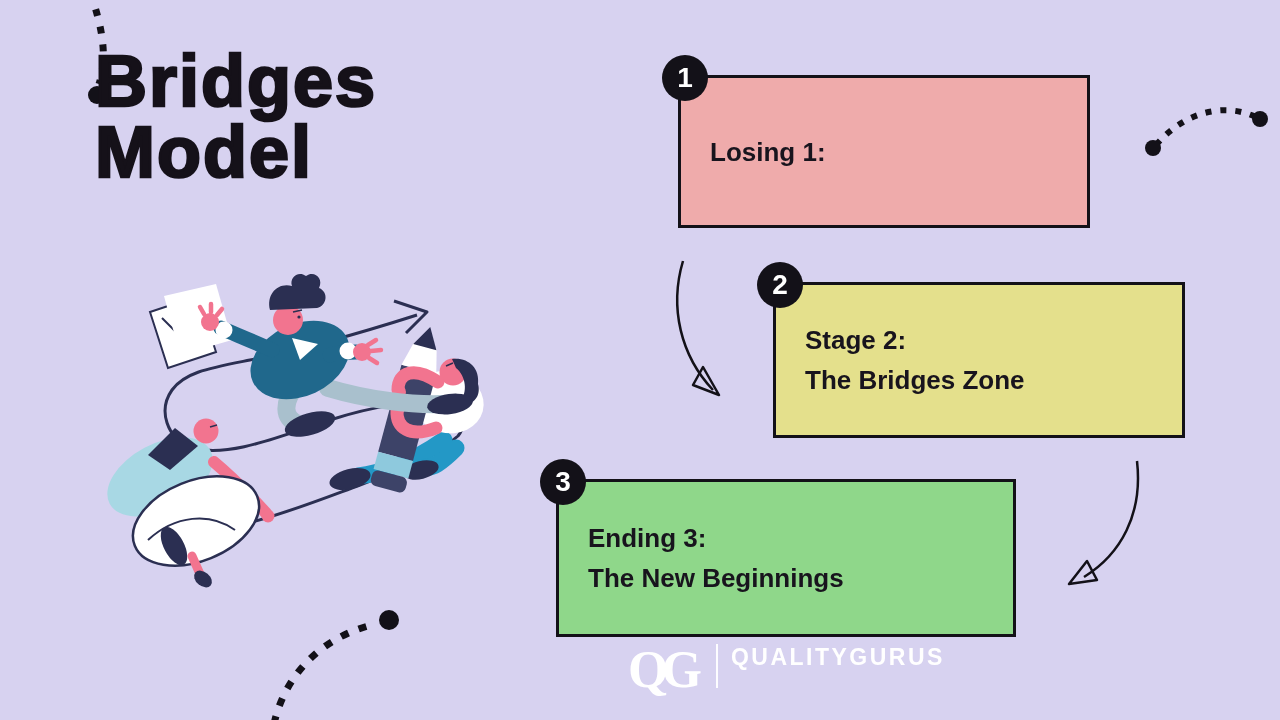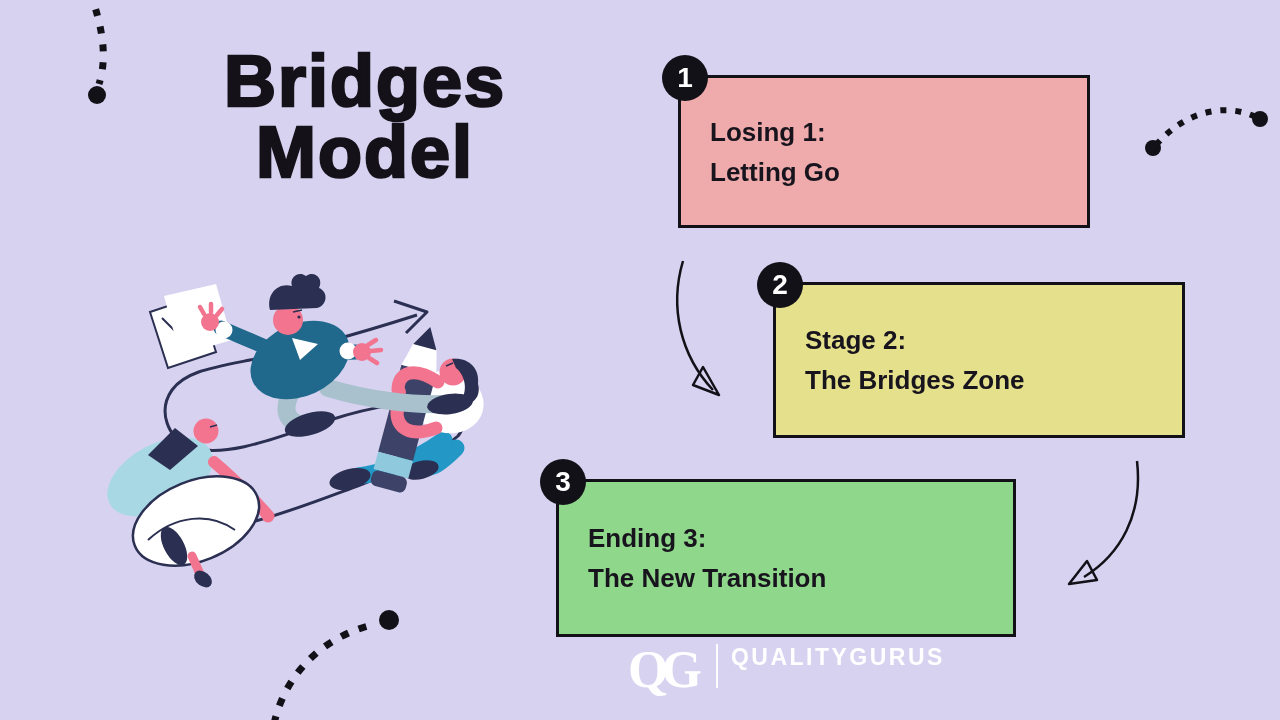--- a/index.html
+++ b/index.html
@@ -1,21 +1,21 @@
 <!DOCTYPE html>
 <html><head>
 <meta charset="utf-8">
 <style>
   html,body{margin:0;padding:0;}
   .page{position:relative;width:1280px;height:720px;overflow:hidden;
         background:#d7d2f0;font-family:"Liberation Sans",sans-serif;}
   svg.decor{position:absolute;left:0;top:0;z-index:1;pointer-events:none;}
 
   .title{position:absolute;left:95px;top:46px;width:540px;z-index:2;
-         text-align:center;font-weight:800;font-size:72px;line-height:71px;
+         font-weight:800;font-size:72px;line-height:71px;
          letter-spacing:2px;color:#151119;-webkit-text-stroke:2.6px #151119;}
 
   .card{position:absolute;z-index:2;box-sizing:border-box;border:3px solid #131118;
         display:flex;flex-direction:column;justify-content:center;
         padding-left:29px;padding-right:12px;
         font-weight:bold;font-size:26px;line-height:40px;color:#18141d;}
   .c1{left:678px;top:75px;width:412px;height:153px;background:#efabab;}
   .c2{left:773px;top:282px;width:412px;height:156px;background:#e4e08c;}
   .c3{left:556px;top:479px;width:460px;height:158px;background:#8fd78a;}
   .badge{position:absolute;left:-19px;top:-23px;width:46px;height:46px;border-radius:50%;
@@ -135,33 +135,32 @@
   </svg>
 
   <div class="title">
     <div>Bridges</div>
     <div>Model</div>
   </div>
 
   <div class="card c1">
     <div class="badge">1</div>
     <div>Losing 1:</div>
-    <div>Letting Go</div>
   </div>
 
   <div class="card c2">
     <div class="badge">2</div>
     <div>Stage 2:</div>
     <div>The Bridges Zone</div>
   </div>
 
   <div class="card c3">
     <div class="badge">3</div>
     <div>Ending 3:</div>
-    <div>The New Transition</div>
+    <div>The New Beginnings</div>
   </div>
 
   <div class="footer">
     <span class="monogram">QG</span>
     <span class="divider"></span>
     <span class="brand">QUALITYGURUS</span>
   </div>
 
 </div>
 

